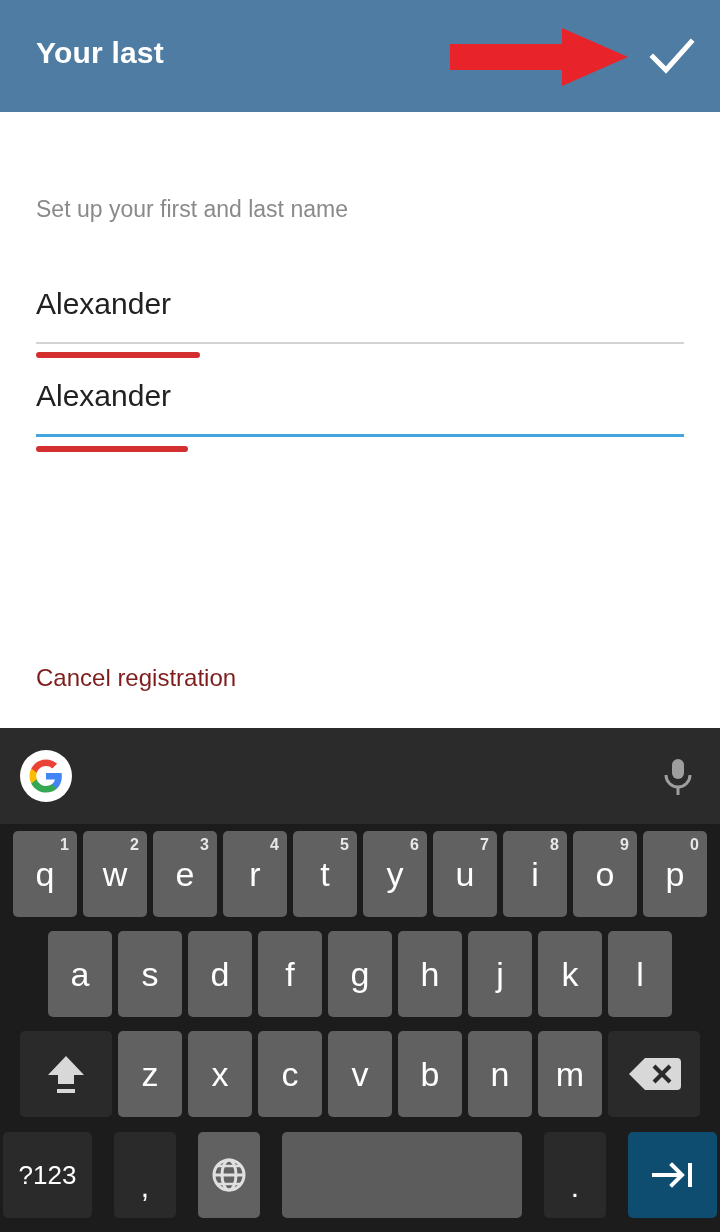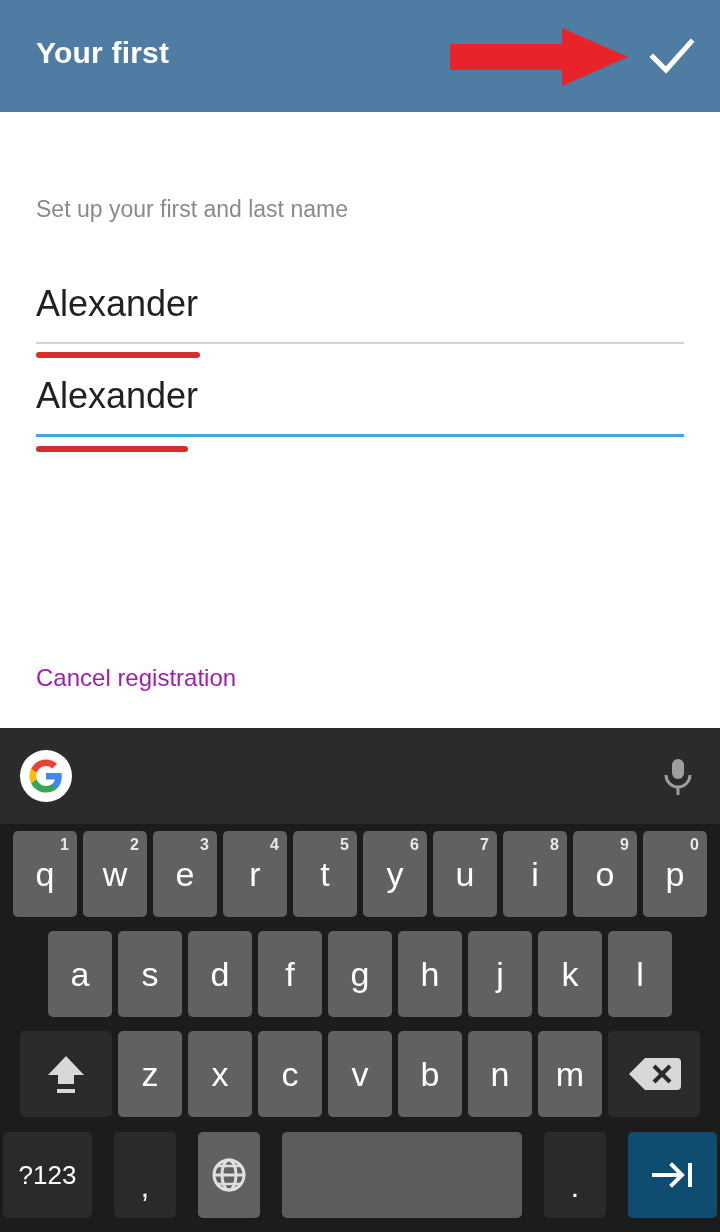--- a/index.html
+++ b/index.html
@@ -69,21 +69,21 @@
     line-height: 30px;
   }
   .field-block { position: absolute; left: 0; width: 720px; }
   #field-first { top: 172px; }
   #field-last  { top: 264px; }
 
   .field-value {
     position: absolute;
     left: 36px;
     top: 0;
-    font-size: 36px;
+    font-size: 30px;
     color: #212121;
     line-height: 40px;
     white-space: nowrap;
   }
   .field-underline {
     position: absolute;
     left: 36px;
     width: 648px;
     height: 2px;
     top: 58px;
@@ -102,21 +102,21 @@
     background: #D32F2F;
   }
   #spell-first { width: 164px; }
   #spell-last  { width: 152px; top: 70px; }
 
   #cancel-registration {
     position: absolute;
     left: 36px;
     top: 550px;
     font-size: 24px;
-    color: #a21caf;
+    color: #7f1d1d;
     line-height: 32px;
     cursor: pointer;
   }
 
   
   #keyboard {
     position: absolute;
     left: 0;
     top: 728px;
     width: 720px;
@@ -193,21 +193,21 @@
   .key.period { width: 64px; font-size: 30px; align-items: flex-end; padding-bottom: 16px; }
   .key.globe { width: 64px; }
   .key.space { width: 248px; background: #5c5c5c; }
   .key.action { width: 92px; background: #0E4D70; }
   .kb-row.bottom { height: 102px; gap: 16px; }
 </style>
 </head>
 <body>
 
 <div id="app-header">
-  <div id="header-title">Your first</div>
+  <div id="header-title">Your last</div>
 
   <div id="annotation-arrow">
     <svg width="178" height="58" viewBox="0 0 178 58">
       <polygon points="0,16 112,16 112,0 178,29 112,58 112,42 0,42" fill="#E8232A"></polygon>
     </svg>
   </div>
 
   <div id="confirm-check">
     <svg width="48" height="46" viewBox="0 0 48 46">
       <polyline points="5,24 18,37 43,9" fill="none" stroke="#ffffff" stroke-width="5" stroke-linecap="square" stroke-linejoin="miter"></polyline>

